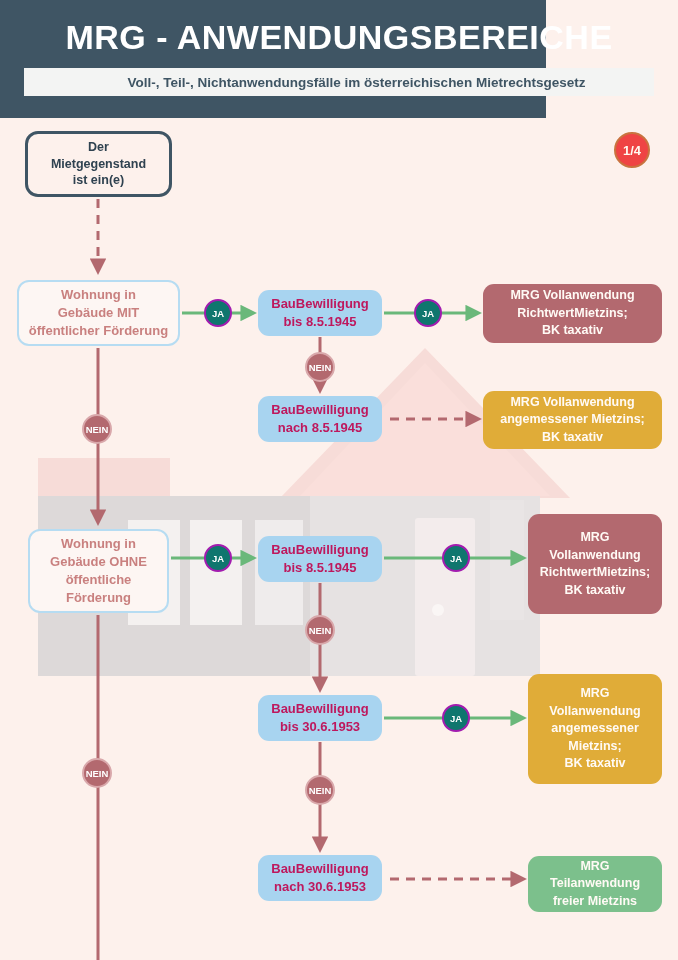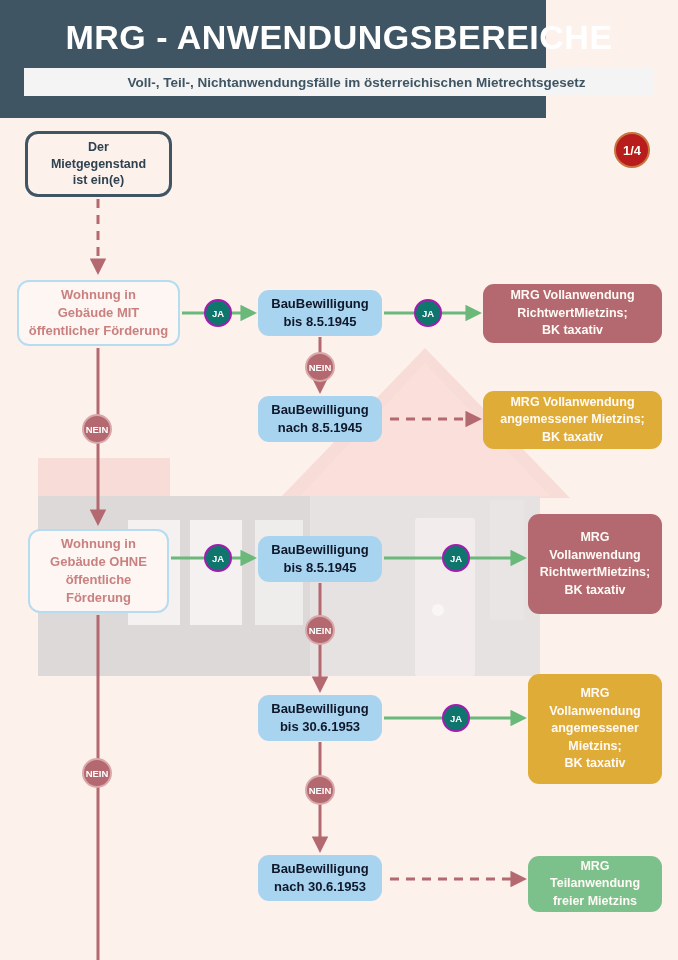--- a/index.html
+++ b/index.html
@@ -48,21 +48,21 @@
   
   #house-watermark {
     position:absolute; left:0; top:0; width:678px; height:842px;
     pointer-events:none;
   }
 
   
   #page-badge {
     position:absolute; left:614px; top:132px;
     width:36px; height:36px; border-radius:50%;
-    background:#b91c1c;
+    background:#ef4444;
     border:2.5px solid #c9733f;
     display:flex; align-items:center; justify-content:center;
     color:#fffaf0; font-size:13px; font-weight:bold;
     z-index:40;
   }
 
   
   #connectors { position:absolute; left:0; top:0; width:678px; height:842px; z-index:5; }
 
   
@@ -85,21 +85,21 @@
     color:#c9807f;
     font-size:13px; font-weight:bold; line-height:1.38;
   }
   #node-foerderung-mit { left:17px; top:162px; width:163px; height:66px; }
   #node-foerderung-ohne { left:28px; top:411px; width:141px; height:84px; }
 
   
   .node-blue {
     background:#a8d4f0;
     border-radius:11px;
-    color:#0f172a;
+    color:#be185d;
     font-size:13px; font-weight:bold; line-height:1.38;
   }
   #node-bau1 { left:258px; top:172px; width:124px; height:46px; }
   #node-bau2 { left:258px; top:278px; width:124px; height:46px; }
   #node-bau3 { left:258px; top:418px; width:124px; height:46px; }
   #node-bau4 { left:258px; top:577px; width:124px; height:46px; }
   #node-bau5 { left:258px; top:737px; width:124px; height:46px; }
 
   
   .node-outcome {

